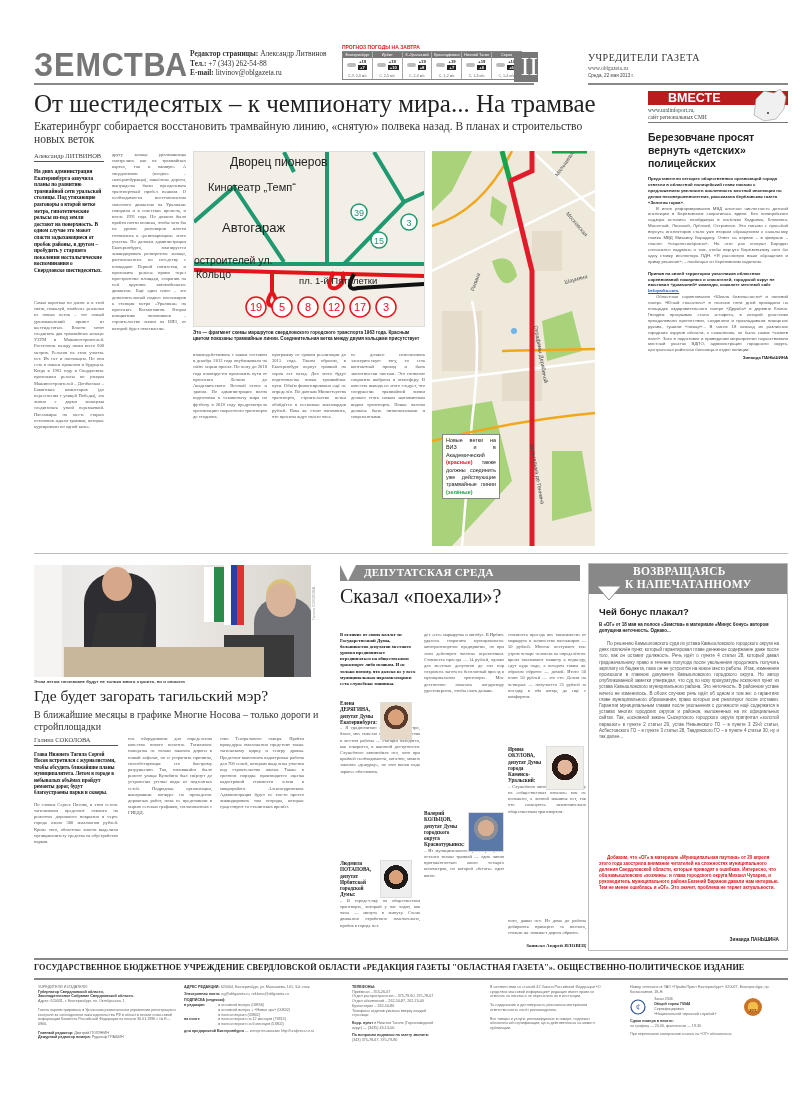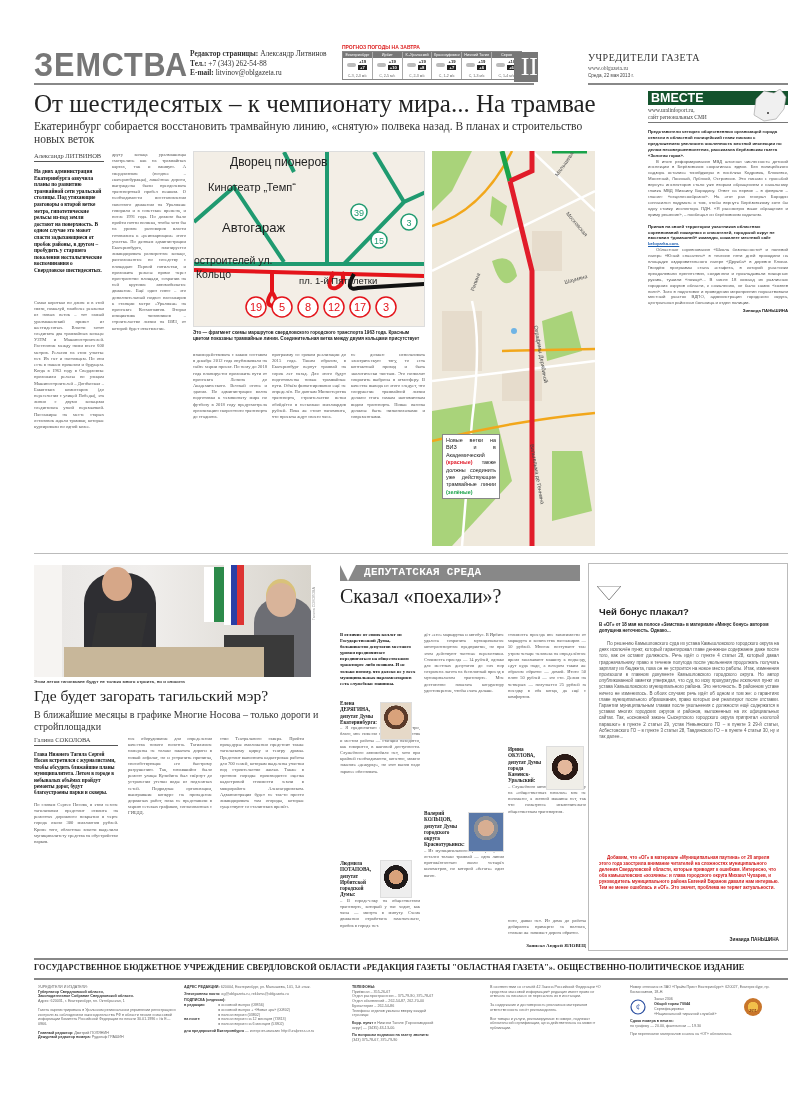--- a/index.html
+++ b/index.html
@@ -32,29 +32,29 @@
 
 #title{left:34px;top:90px;font-size:25px;color:#222;white-space:nowrap}
 #subtitle{left:34px;top:120px;font-size:11.5px;line-height:13px;color:#333}
 .byline{font-size:6.5px;color:#444;border-bottom:1.5px solid #555;padding-bottom:2px}
 
 #oldmap{left:193px;top:151px;width:232px;height:176px;background:#f2ede4;overflow:hidden;border:1px solid #ddd}
 #newmap{left:432px;top:151px;width:163px;height:395px;background:#efe9dc;overflow:hidden}
 .caption{font-family:"Liberation Sans",sans-serif;font-size:4.6px;line-height:5.8px;font-weight:bold;color:#222}
 
 #vmeste{left:648px;top:91px;width:140px}
-.vbox{background:#14532d;color:#fff;font-family:"Liberation Sans",sans-serif;font-weight:bold;font-size:12.5px;padding:0 3px;height:14px;line-height:14px}
+.vbox{background:#b91c1c;color:#fff;font-family:"Liberation Sans",sans-serif;font-weight:bold;font-size:12.5px;padding:0 20px;height:14px;line-height:14px}
 .shead{font-family:"Liberation Sans",sans-serif;font-weight:bold;font-size:10.5px;line-height:13px;color:#222}
 .stxt{font-family:"Liberation Sans",sans-serif;font-size:4.3px;line-height:5.9px;color:#555;text-align:justify}
 .slead{font-family:"Liberation Sans",sans-serif;font-size:4.3px;line-height:5.9px;color:#222;font-weight:bold}
 
 #photo{left:34px;top:565px;width:277px;height:112px;background:linear-gradient(90deg,#e8e6e4,#f0eeec 40%,#d8d4cc);overflow:hidden}
 
 #dep-banner{left:340px;top:565px;width:240px;height:16px;background:#888}
-.banner-txt{color:#fff;font-family:Liberation Mono, monospace;font-weight:bold;font-size:11px;letter-spacing:.3px}
+.banner-txt{color:#fff;font-family:Liberation Serif, serif;font-weight:bold;font-size:11px;letter-spacing:.3px}
 #dep-title{left:340px;top:585px;font-size:20px;line-height:22px;color:#222}
 .portrait{position:absolute;background:radial-gradient(circle at 50% 40%,#d9a27b 0 30%,#5a3a2a 31% 45%,#e6d9c8 46%);border:1px solid #ddd}
 
 #ret{left:588px;top:563px;width:200px;height:388px;border:1px solid #bbb}
 #ret-banner{position:absolute;left:0;top:0;width:100%;height:30px;background:#888}
 
 #gov{left:34px;top:963px;font-size:8.2px;font-weight:bold;color:#222;letter-spacing:.1px;white-space:nowrap}
 .ftxt{font-family:"Liberation Sans",sans-serif;font-size:3.7px;line-height:4.7px;color:#666}
 .ftxt b{color:#333}
 </style>
@@ -252,20 +252,21 @@
 <div class="abs" id="vmeste">
   <div style="position:relative;border-bottom:1.5px solid #777;padding-bottom:2px">
     <div class="vbox">ВМЕСТЕ</div>
     <div style="font-size:5.5px;line-height:6.5px;color:#444;margin-top:2px">www.uralinfoport.ru,</div>
     <div style="font-size:5.5px;line-height:6.5px;color:#444">сайт региональных СМИ</div>
     <svg class="abs" style="right:0;top:-2px" width="38" height="34" viewBox="0 0 38 34">
         <path d="M6,10 L14,2 L24,4 L30,0 L36,8 L34,20 L26,30 L14,32 L4,26 Z" fill="#f0f0f0" stroke="#999" stroke-width=".6"></path>
         <circle cx="18" cy="24" r="1" fill="#333"></circle>
       </svg>
   </div>
+  <div class="shead" style="margin-top:8px;width:110px">Березовчане просят вернуть «детских» полицейских</div>
   <div class="slead" style="margin-top:6px">Представители четырех общественных организаций города отвезли в областной полицейский главк письмо с предложением увеличить численность местной инспекции по делам несовершеннолетних, рассказала берёзовская газета «Золотая горка».</div>
   <div class="stxt" style="text-indent:8px">В итоге реформирования МВД штатная численность детской инспекции в Берёзовском сократилась вдвое. Без полицейского надзора остались тинейджеры в посёлках Кедровка, Ключевск, Монетный, Лосиный, Лубяной, Островное. Это письмо с просьбой вернуть инспекторов стало уже вторым обращением к начальнику главка МВД Михаилу Бородину. Ответ на первое – в феврале – гласил: «нецелесообразно». На этот раз генерал Бородин согласился подумать о том, чтобы вернуть Берёзовскому хотя бы одну ставку инспектора ПДН. «Я рассмотрю ваше обращение и приму решение», – пообещал он берёзовским ходатаям.</div>
   <div class="slead" style="margin-top:6px"><span>Приняв на своей территории участников областных соревнований пожарных и спасателей, городской округ не выставил «домашней» команды, сожалеет местный сайт</span> <a style="color:#1a5db0;text-decoration:underline">beloyarka.com.</a></div>
   <div class="stxt" style="text-indent:8px">Областные соревнования «Школа безопасности» и полевой лагерь «Юный спасатель» в течение пяти дней проходили на площадке оздоровительного лагеря «Дружба» в деревне Ключи. Гвоздём программы стала эстафета, в которой участники преодолевали препятствия, соединяли и прокладывали пожарные рукава, тушили «пожар»... В числе 18 команд из различных городских округов области, к сожалению, не было самих «хозяев поля». Зато в подготовке и проведении мероприятия поучаствовали местный участок ВДПО, администрация городского округа, центральная районная больница и отдел полиции.</div>
   <div class="slead" style="text-align:right;margin-top:2px">Зинаида ПАНЬШИНА</div>
 </div>
 
 <div class="hr" style="left:34px;top:553px;width:754px;background:#bbb"></div>
 
 <div class="abs" id="photo">
@@ -332,20 +333,24 @@
 <div class="abs" style="left:508px;top:746px;width:78px">
   <div style="font-size:5.2px;line-height:6.3px;font-weight:bold;width:36px">Ирина ОКУЛОВА,</div>
   <div style="font-size:5.2px;line-height:6.3px;font-weight:bold;width:36px">депутат Думы города Каменск-Уральский:</div>
   <div class="txt" style="height:110px;font-size:4.5px">– Служебного автомобиля как депутату на «общественных началах» мне не положено, а личной машины нет, так что пользуюсь исключительно общественным транспортом.</div>
 </div>
 <div class="portrait" style="left:546px;top:746px;width:38px;height:44px;background:radial-gradient(circle at 50% 48%,#e3b79b 0 26%,#2a1a16 27% 46%,#f0eee8 47%)"></div>
 <div class="abs txt" style="left:508px;top:918px;width:78px;height:22px;font-size:4.5px">ного, давки нет. Из дома до работы добираюсь примерно за полчаса, столько же занимает дорога обратно.</div>
 <div class="abs" style="left:508px;top:943px;width:78px;text-align:right;font-size:5px;font-weight:bold;color:#222">Записал Андрей ЯЛОВЕЦ</div>
 
 <div class="abs" id="ret">
+  <div id="ret-banner">
+    <div class="abs banner-txt" style="left:44px;top:1px;font-size:11.5px;line-height:13px">ВОЗВРАЩАЯСЬ</div>
+    <div class="abs banner-txt" style="left:36px;top:14px;font-size:11.5px;line-height:13px">К НАПЕЧАТАННОМУ</div>
+  </div>
   <svg class="abs" style="left:8px;top:22px" width="24" height="14">
       <path d="M0,0 L24,0 L12,14 Z" fill="#fff" stroke="#888" stroke-width="1"></path>
     </svg>
   <div class="abs" style="left:10px;top:42px;font-family:'Liberation Sans',sans-serif;font-weight:bold;font-size:9.5px;color:#222">Чей бонус плакал?</div>
   <div class="abs slead" style="left:10px;top:58px;width:180px;font-size:4.5px">В «ОГ» от 18 мая на полосе «Земства» в материале «Минус бонус» автором допущена неточность. Однако...</div>
   <div class="abs stxt" style="left:10px;top:77px;width:180px;height:212px;text-indent:8px;overflow:hidden;font-size:4.5px;line-height:6.2px">По решению Камышловского суда из устава Камышловского городского округа на днях исключён пункт, который гарантировал главе денежное содержание даже после того, как он оставит должность. Речь идёт о пункте 4 статьи 28, который давал градоначальнику право в течение полугода после увольнения продолжать получать зарплату из бюджета, пока он не устроится на новое место работы. Итак, изменения произошли в главном документе Камышловского городского округа. Но автор опубликованной заметки утверждал, что суд по иску прокуратуры исключил пункт из устава Камышловского муниципального района. Это неточность. В районном уставе ничего не изменилось. В обоих случаях речь идёт об одном и том же: о гарантиях главе муниципального образования, право которых они реализуют после отставки. Гарантии муниципальным главам после увольнения с должности ещё содержатся в уставах многих городских округов и районов, выложенных на их официальных сайтах. Так, «основной закон» Сысертского городского округа припрятал «золотой парашют» в пункте 2 статьи 29, устав Невьянского ГО – в пункте 3 29-й статьи, Асбестовского ГО – в пункте 3 статьи 28, Тавдинского ГО – в пункте 4 статьи 30, ну и так далее...</div>
   <div class="abs slead" style="left:10px;top:291px;width:180px;color:#d11a1a;font-size:4.5px;line-height:6.1px;text-indent:8px">Добавим, что «ОГ» в материале «Муниципальная паутина» от 20 апреля этого года заострила внимание читателей на сложностях муниципального деления Свердловской области, которые приводят к ошибкам. Интересно, что оба камышловских «хозяина»: и глава городского округа Михаил Чухарев, и руководитель муниципального района Евгений Баранов давали нам интервью. Тем не менее ошиблась и «ОГ». Это значит, проблема не теряет актуальности.</div>
   <div class="abs slead" style="left:10px;top:373px;width:180px;text-align:right;font-size:4.7px">Зинаида ПАНЬШИНА</div>
 </div>
 

